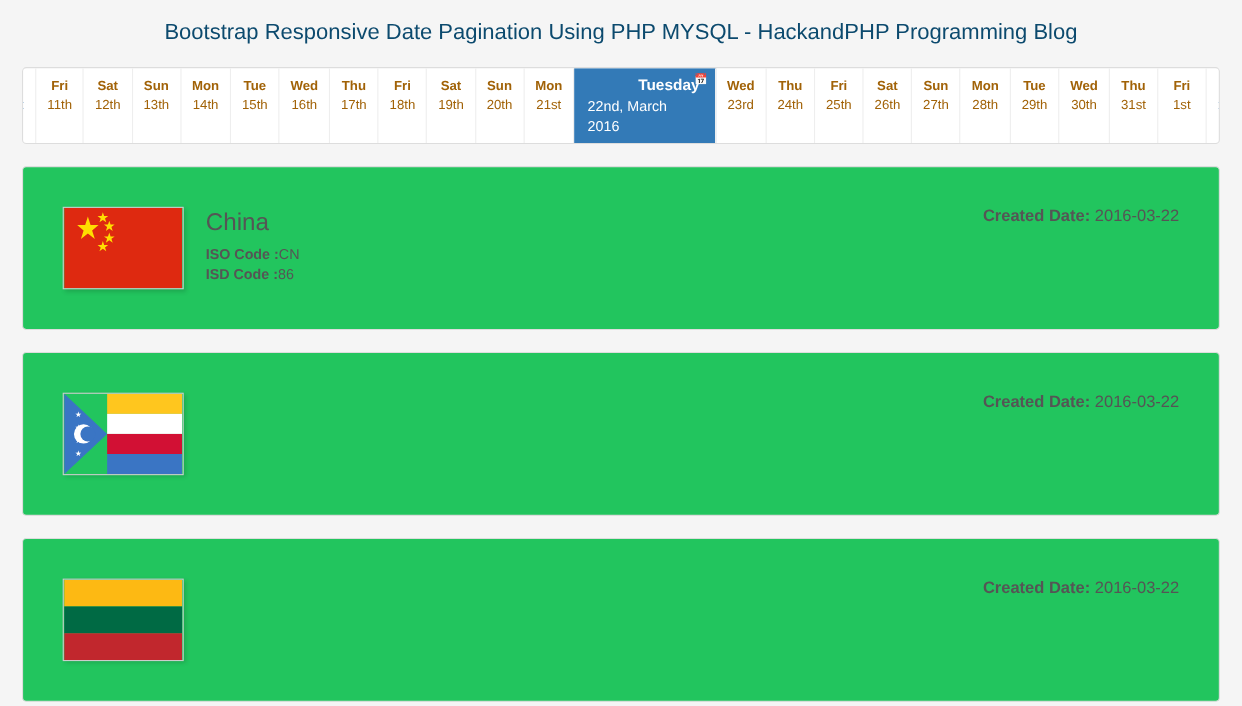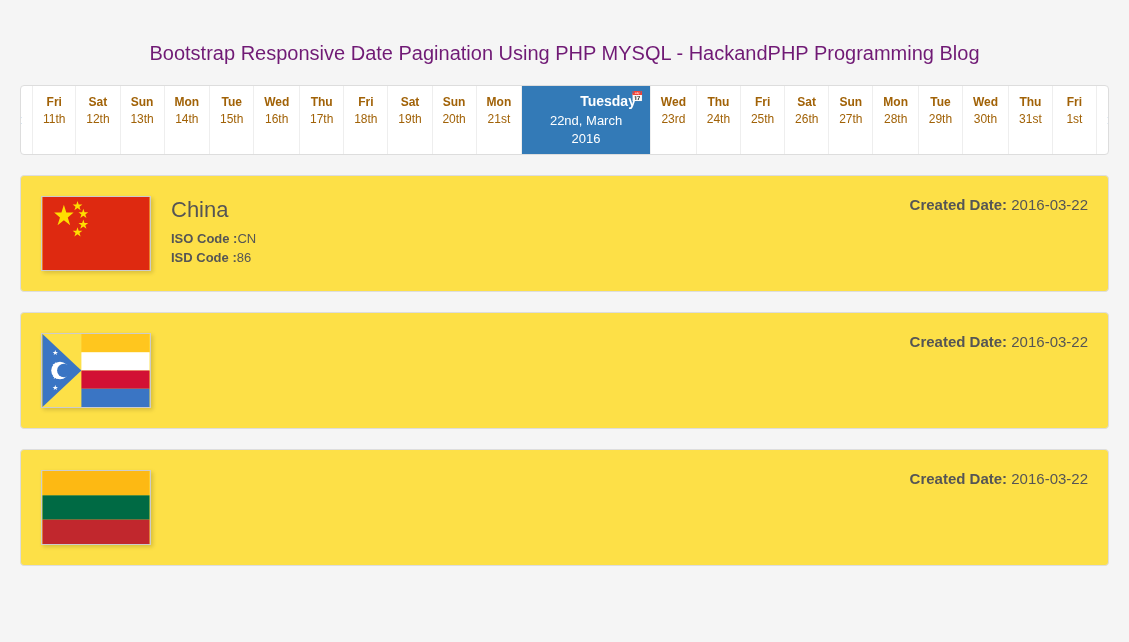--- a/index.html
+++ b/index.html
@@ -12,24 +12,23 @@
     .page-wrapper {
       max-width: 1129px;
       margin: 0 auto;
       padding: 10px 20px 20px;
       background: #f5f5f5;
     }
     .page-title {
       text-align: center;
       font-size: 20px;
       font-weight: normal;
-      color: #701a75;
+      color: #0c4a6e;
       margin-bottom: 12px;
       padding: 8px 0;
-      margin-top: 24px;
     }
     
     .date-pagination {
       display: flex;
       align-items: center;
       justify-content: center;
       background: #fff;
       border: 1px solid #ddd;
       border-radius: 4px;
       padding: 0 6px;
@@ -70,28 +69,28 @@
     }
     .date-item.active .cal-icon {
       position: absolute;
       top: 4px;
       right: 6px;
       font-size: 10px;
     }
     .date-item .day-name { font-weight: bold; }
     .date-item .day-date { }
     .date-item.active .day-name { font-size: 14px; font-weight: bold; margin-left: 44px; }
-    .date-item.active .day-date { font-size: 13px; text-align: center; }
+    .date-item.active .day-date { font-size: 13px; }
 
     
     .card {
-      background: #fde047;
+      background: #22c55e;
       border: 1px solid #ddd;
       border-radius: 4px;
-      padding: 20px;
+      padding: 36px;
       margin-bottom: 20px;
       display: flex;
       align-items: center;
       gap: 20px;
     }
     .flag-container {
       width: 110px;
       height: 75px;
       flex-shrink: 0;
       border: 1px solid #ccc;

